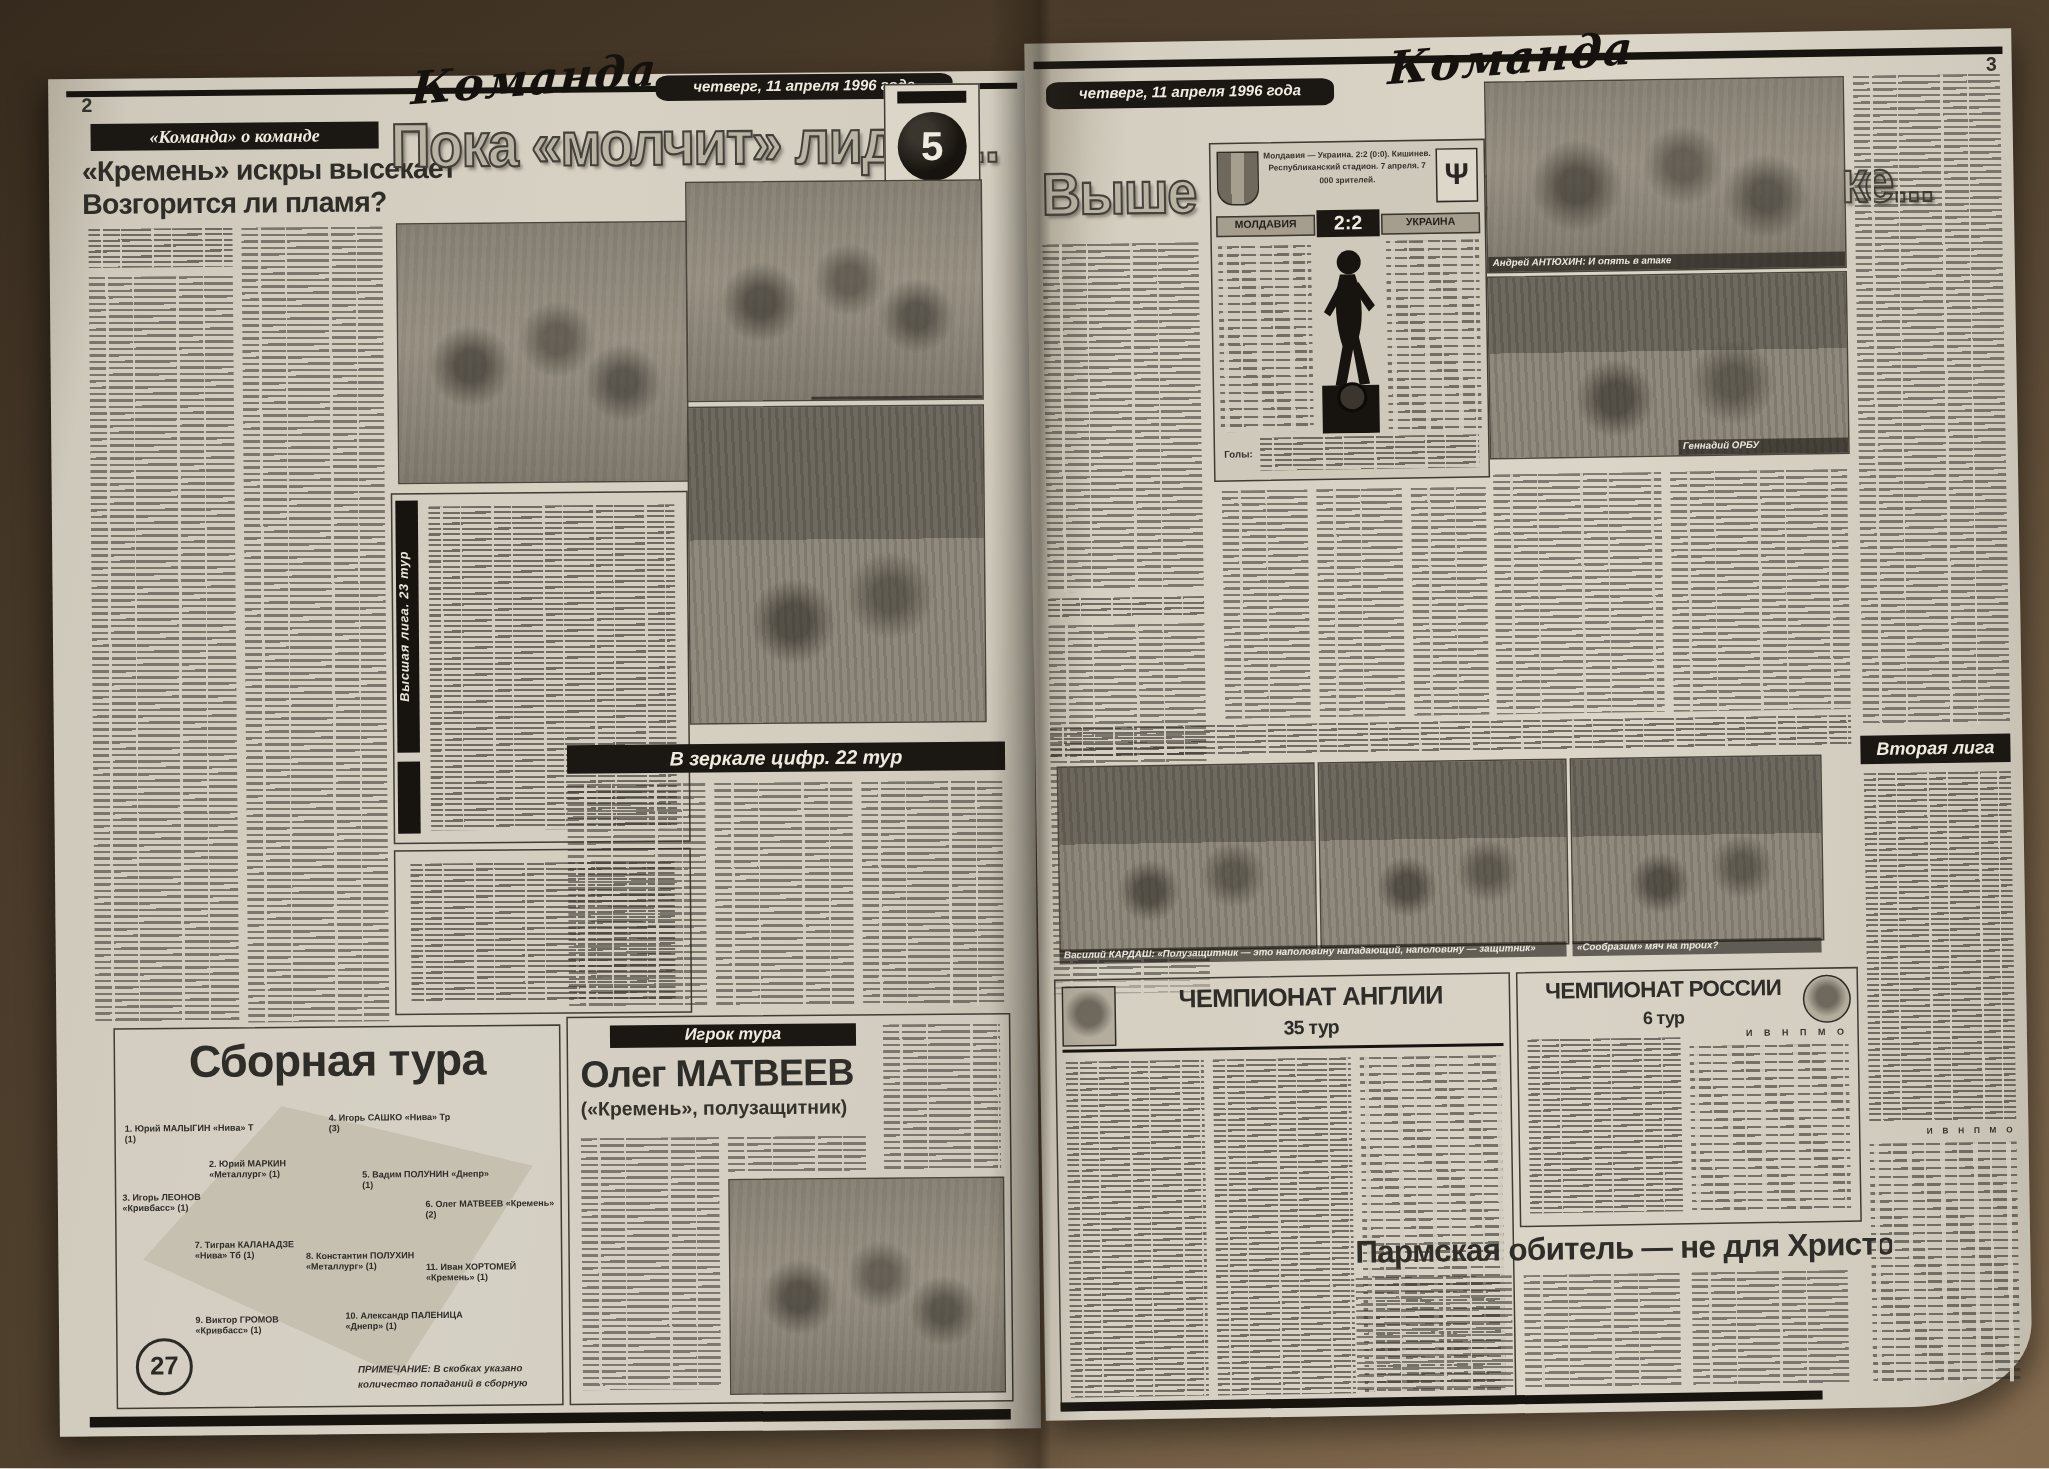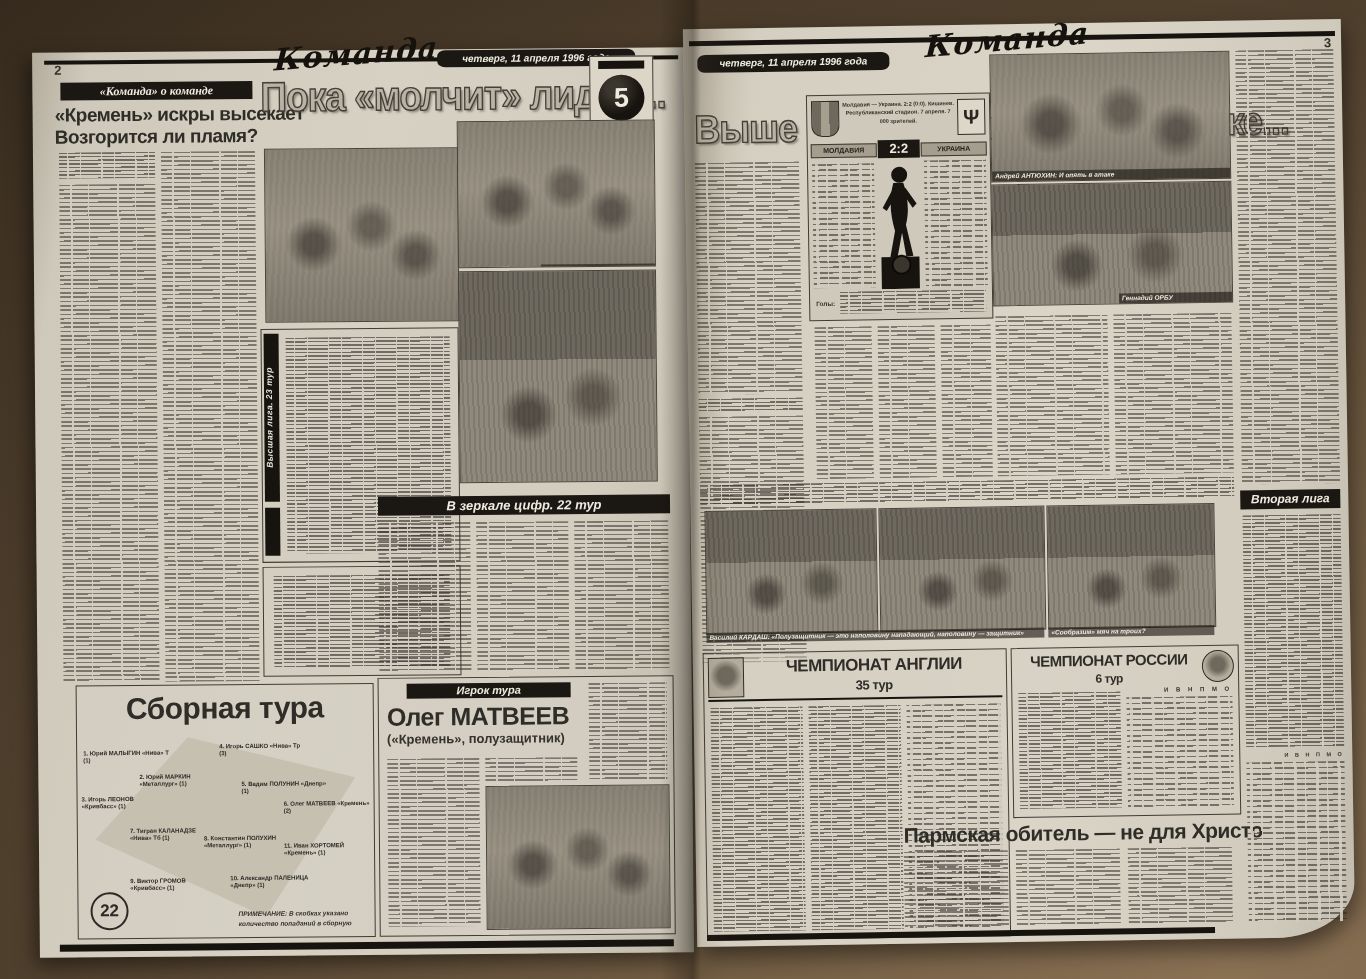--- a/index.html
+++ b/index.html
@@ -122,21 +122,21 @@
       <span class="plabel" style="left:62px;top:88px">2. Юрий МАРКИН «Металлург» (1)</span>
       <span class="plabel" style="left:4px;top:110px">3. Игорь ЛЕОНОВ «Кривбасс» (1)</span>
       <span class="plabel" style="left:142px;top:58px">4. Игорь САШКО «Нива» Тр (3)</span>
       <span class="plabel" style="left:164px;top:96px">5. Вадим ПОЛУНИН «Днепр» (1)</span>
       <span class="plabel" style="left:206px;top:116px">6. Олег МАТВЕЕВ «Кремень» (2)</span>
       <span class="plabel" style="left:52px;top:142px">7. Тигран КАЛАНАДЗЕ «Нива» Тб (1)</span>
       <span class="plabel" style="left:126px;top:150px">8. Константин ПОЛУХИН «Металлург» (1)</span>
       <span class="plabel" style="left:52px;top:192px">9. Виктор ГРОМОВ «Кривбасс» (1)</span>
       <span class="plabel" style="left:152px;top:190px">10. Александр ПАЛЕНИЦА «Днепр» (1)</span>
       <span class="plabel" style="left:206px;top:158px">11. Иван ХОРТОМЕЙ «Кремень» (1)</span>
-      <div class="abs circle22" style="left:12px;bottom:8px;width:34px;height:34px;font-size:17px">22</div>
+      <div class="abs circle22" style="left:12px;bottom:8px;width:34px;height:34px;font-size:17px">27</div>
       <div class="abs ital" style="right:8px;bottom:20px;width:128px;font-size:6.5px;color:#33302a;text-align:left">ПРИМЕЧАНИЕ: В скобках указано</div>
       <div class="abs ital" style="right:8px;bottom:10px;width:128px;font-size:6.5px;color:#33302a">количество попаданий в сборную</div>
     </div>
 
     <div class="abs boxed" style="left:340px;top:628px;width:294px;height:257px;background:rgba(214,208,196,.55)">
       <div class="abs bar ital" style="left:28px;top:5px;width:164px;height:15px;font-size:11px;
            text-align:center;line-height:15px">Игрок тура</div>
       <div class="abs solid-head" style="left:8px;top:24px;font-size:25px">Олег МАТВЕЕВ</div>
       <div class="abs" style="left:8px;top:53px;font-size:13px;font-weight:bold;color:#35322b">(«Кремень», полузащитник)</div>
       <div class="abs ft" style="left:8px;top:80px;width:92px;height:168px"></div>

